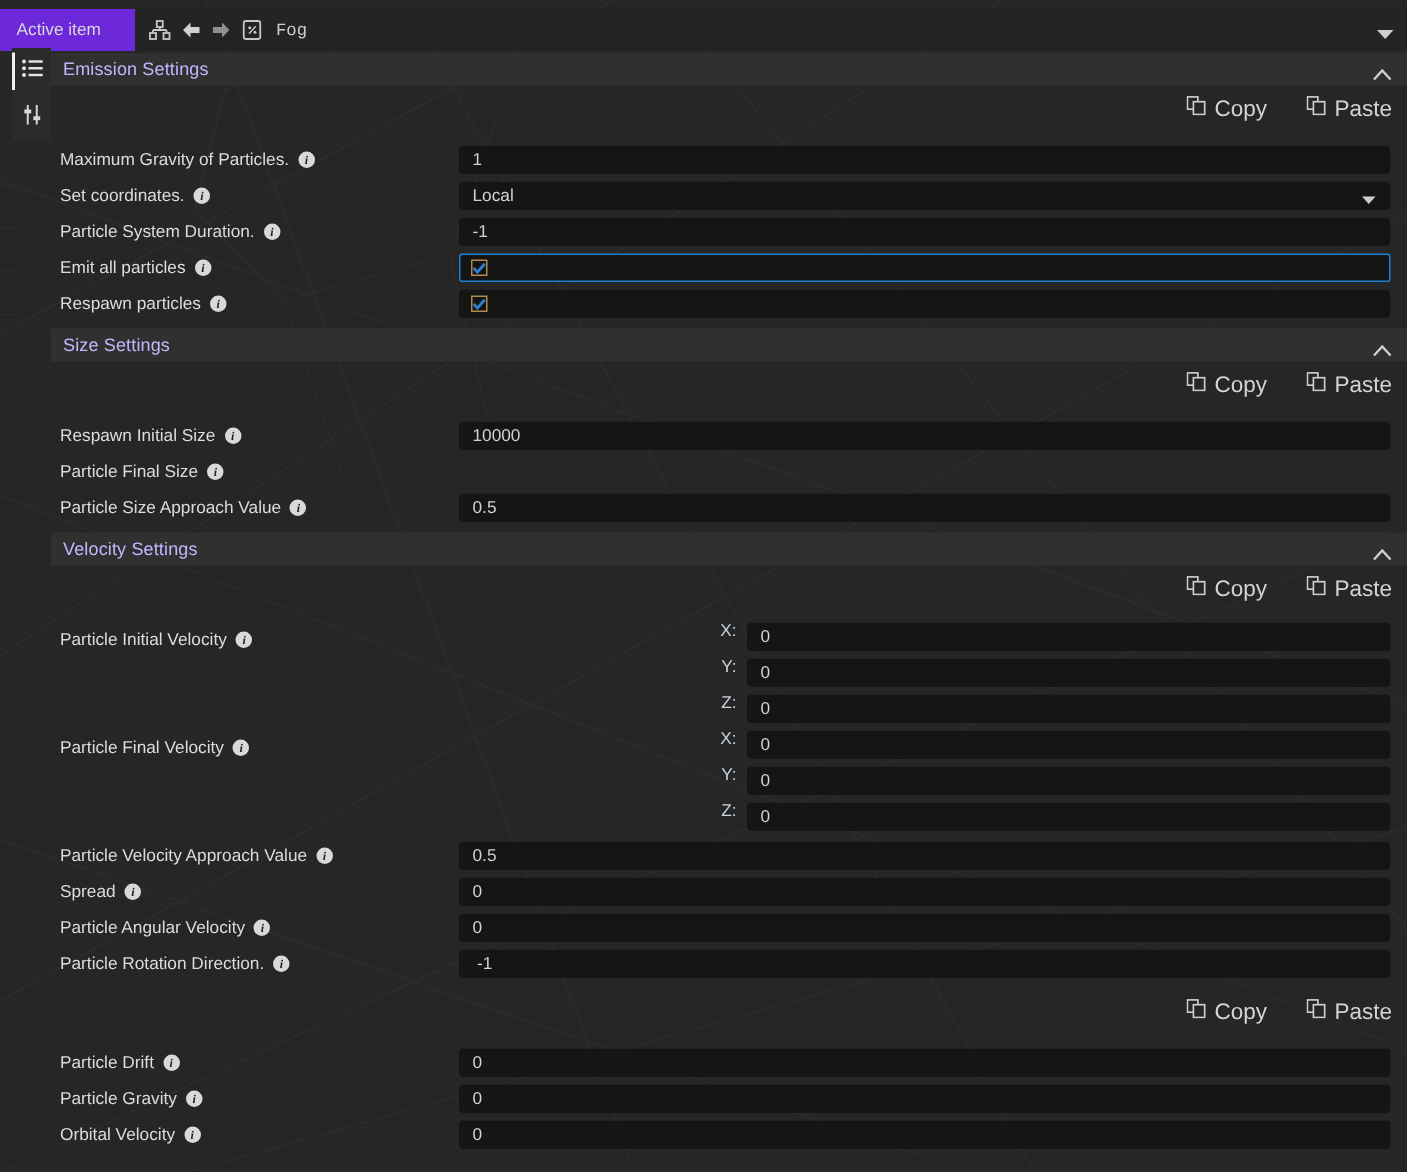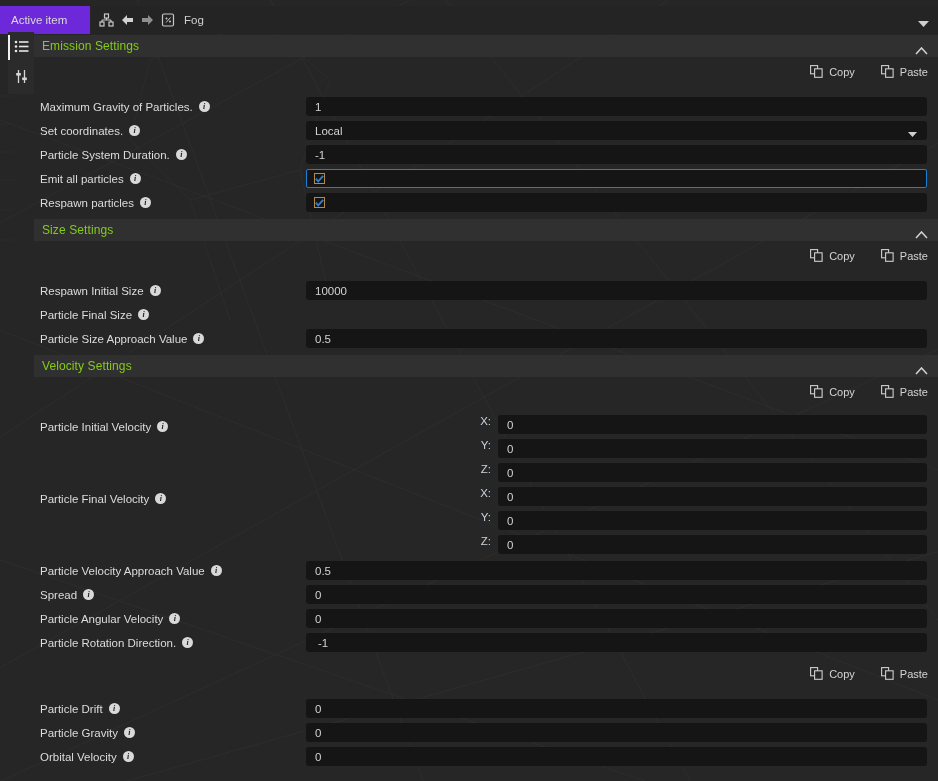--- a/index.html
+++ b/index.html
@@ -49,20 +49,21 @@
   }
   .crumbbar {
     position: absolute;
     left: 92px; top: 6px;
     width: 846px; height: 28px;
     background: #242424;
     display: flex;
     align-items: center;
     padding-left: 7px;
     gap: 7px;
+    font-family: Liberation Mono, monospace;
   }
   .crumbbar .ic { display: flex; align-items: center; }
   .crumb-label {
     color: #cfcfcf;
     font-size: 11.5px;
     margin-left: 2px;
   }
   .topbar-caret {
     position: absolute;
     right: 8px; top: 14px;
@@ -111,21 +112,21 @@
   
   .sect-head {
     position: relative;
     height: 22px;
     background: #303030;
     display: flex;
     align-items: center;
     margin-left: 0;
   }
   .sect-head .title {
-    color: #84cc16;
+    color: #c4b5fd;
     font-size: 12px;
     padding-left: 8px;
     letter-spacing: .1px;
   }
   .sect-head .caret {
     position: absolute;
     right: 10px; top: 6px;
   }
 
   
@@ -135,21 +136,21 @@
     align-items: center;
     justify-content: flex-end;
     padding-right: 10px;
     gap: 26px;
   }
   .cp-btn {
     display: flex;
     align-items: center;
     gap: 6px;
     color: #d4d4d4;
-    font-size: 11px;
+    font-size: 15px;
     cursor: pointer;
   }
 
   
   .prow {
     height: 23px;
     display: flex;
     align-items: center;
     margin-bottom: 1px;
     position: relative;

